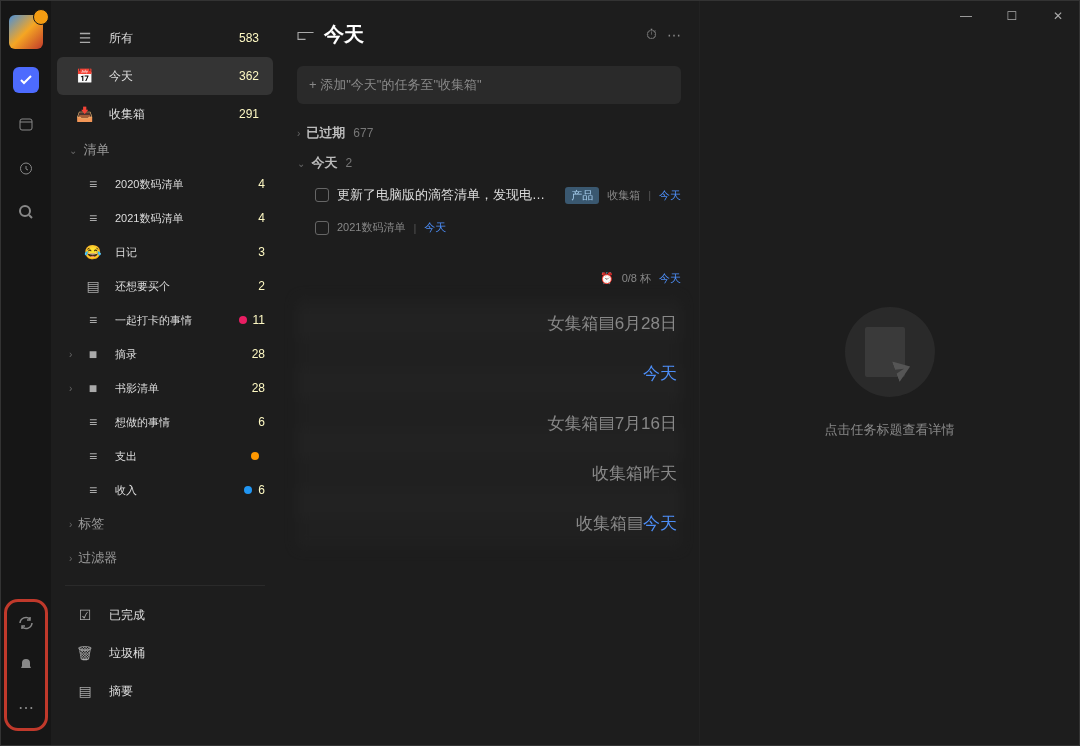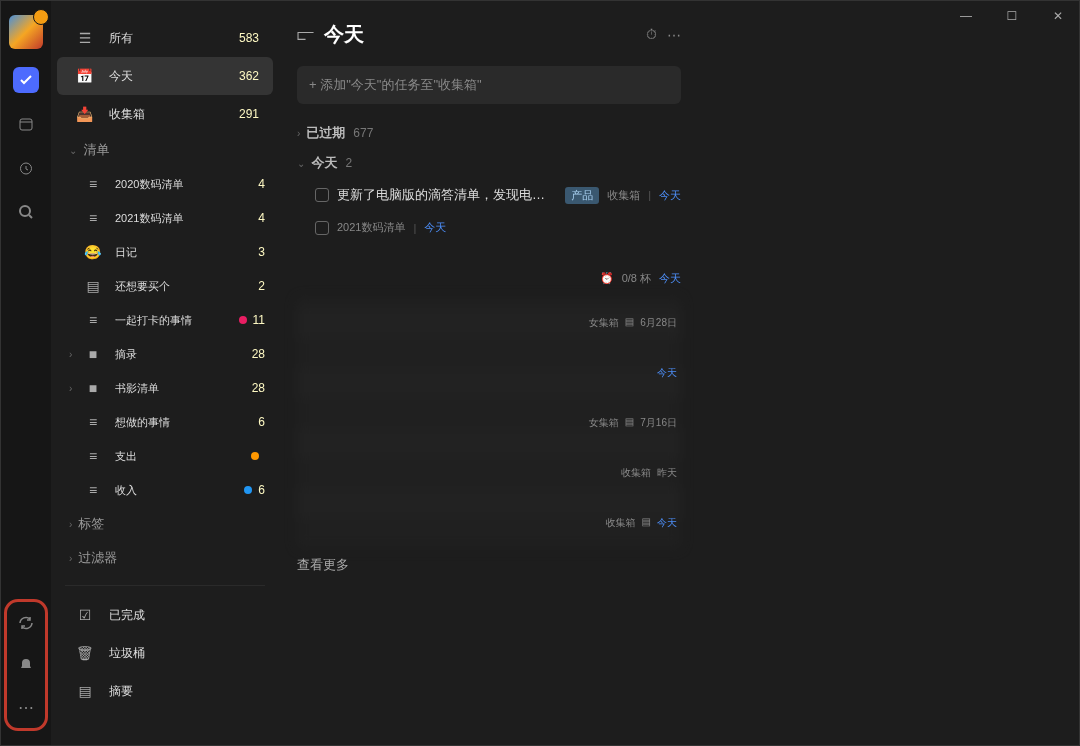--- a/index.html
+++ b/index.html
@@ -35,21 +35,21 @@
 .group-hdr .chev { font-size:10px; color:#666; margin-right:6px; }
 .group-hdr .cnt { margin-left:8px; color:#777; font-size:12px; }
 .task-row { display:flex; align-items:center; padding:8px 0; gap:8px; }
 .checkbox { width:14px; height:14px; border:1.5px solid #666; border-radius:3px; flex-shrink:0; margin-left:18px; cursor:pointer; }
 .task-title { flex:1; font-size:13px; color:#ddd; white-space:nowrap; overflow:hidden; text-overflow:ellipsis; }
 .tag { font-size:11px; padding:1px 6px; border-radius:3px; background:#3a5870; color:#a8d0f0; }
 .meta { font-size:11px; color:#888; }
 .meta.blue { color:#4d8ef7; }
 .blurred-area { height: 250px; background: repeating-linear-gradient(0deg, #222 0px, #222 30px, #262626 30px, #262626 60px); filter: blur(6px); opacity:0.6; border-radius:4px; margin:4px 0 10px 0; position:relative;}
 .blurred-meta { position:relative; margin-top:-260px; height:250px; display:flex; flex-direction:column; justify-content:space-around; align-items:flex-end; padding-right:4px; pointer-events:none;}
-.blurred-meta div { font-size:10px; color:#888; display:flex; gap:6px;}
+.blurred-meta div { font-size:17px; color:#888; display:flex; }
 .view-more { font-size:13px; color:#aaa; padding:8px 0; cursor:pointer; }
 .detail-panel { flex: 1; display:flex; flex-direction:column; align-items:center; justify-content:center; color:#666; border-left:1px solid #222;}
 .empty-img { width:90px; height:90px; border-radius:50%; background:#2a2a2a; display:flex; align-items:center; justify-content:center; margin-bottom:24px; position:relative;}
 .empty-img::before{content:"";position:absolute;left:20px;top:20px;width:40px;height:50px;background:#3a3a3a;border-radius:2px;}
 .empty-img::after{content:"";position:absolute;right:18px;bottom:18px;width:22px;height:22px;background:#555;clip-path:polygon(0 0,70% 50%,0 100%,0 60%,40% 50%,0 40%);transform:rotate(-20deg);}
 .empty-text { font-size:13px; color:#888; }
 .titlebar { position:absolute; top:0; right:0; display:flex; gap:2px; }
 .win-btn { width:44px; height:32px; display:flex; align-items:center; justify-content:center; color:#aaa; font-size:12px; cursor:pointer;}
 svg { display:block; }
 </style>
@@ -274,16 +274,19 @@
           <span>收集箱</span>
           <span>昨天</span>
         </div>
         <div>
           <span>收集箱</span>
           <span>▤</span>
           <span style="color:#4d8ef7">今天</span>
         </div>
       </div>
 
-    <div class="view-more">查看更多</div>
-  </div>
-
+  </div>
+
+  <div class="detail-panel">
+    <div class="empty-img"></div>
+    <div class="empty-text">点击任务标题查看详情</div>
+  </div>
 </div>
 
 </body></html>

